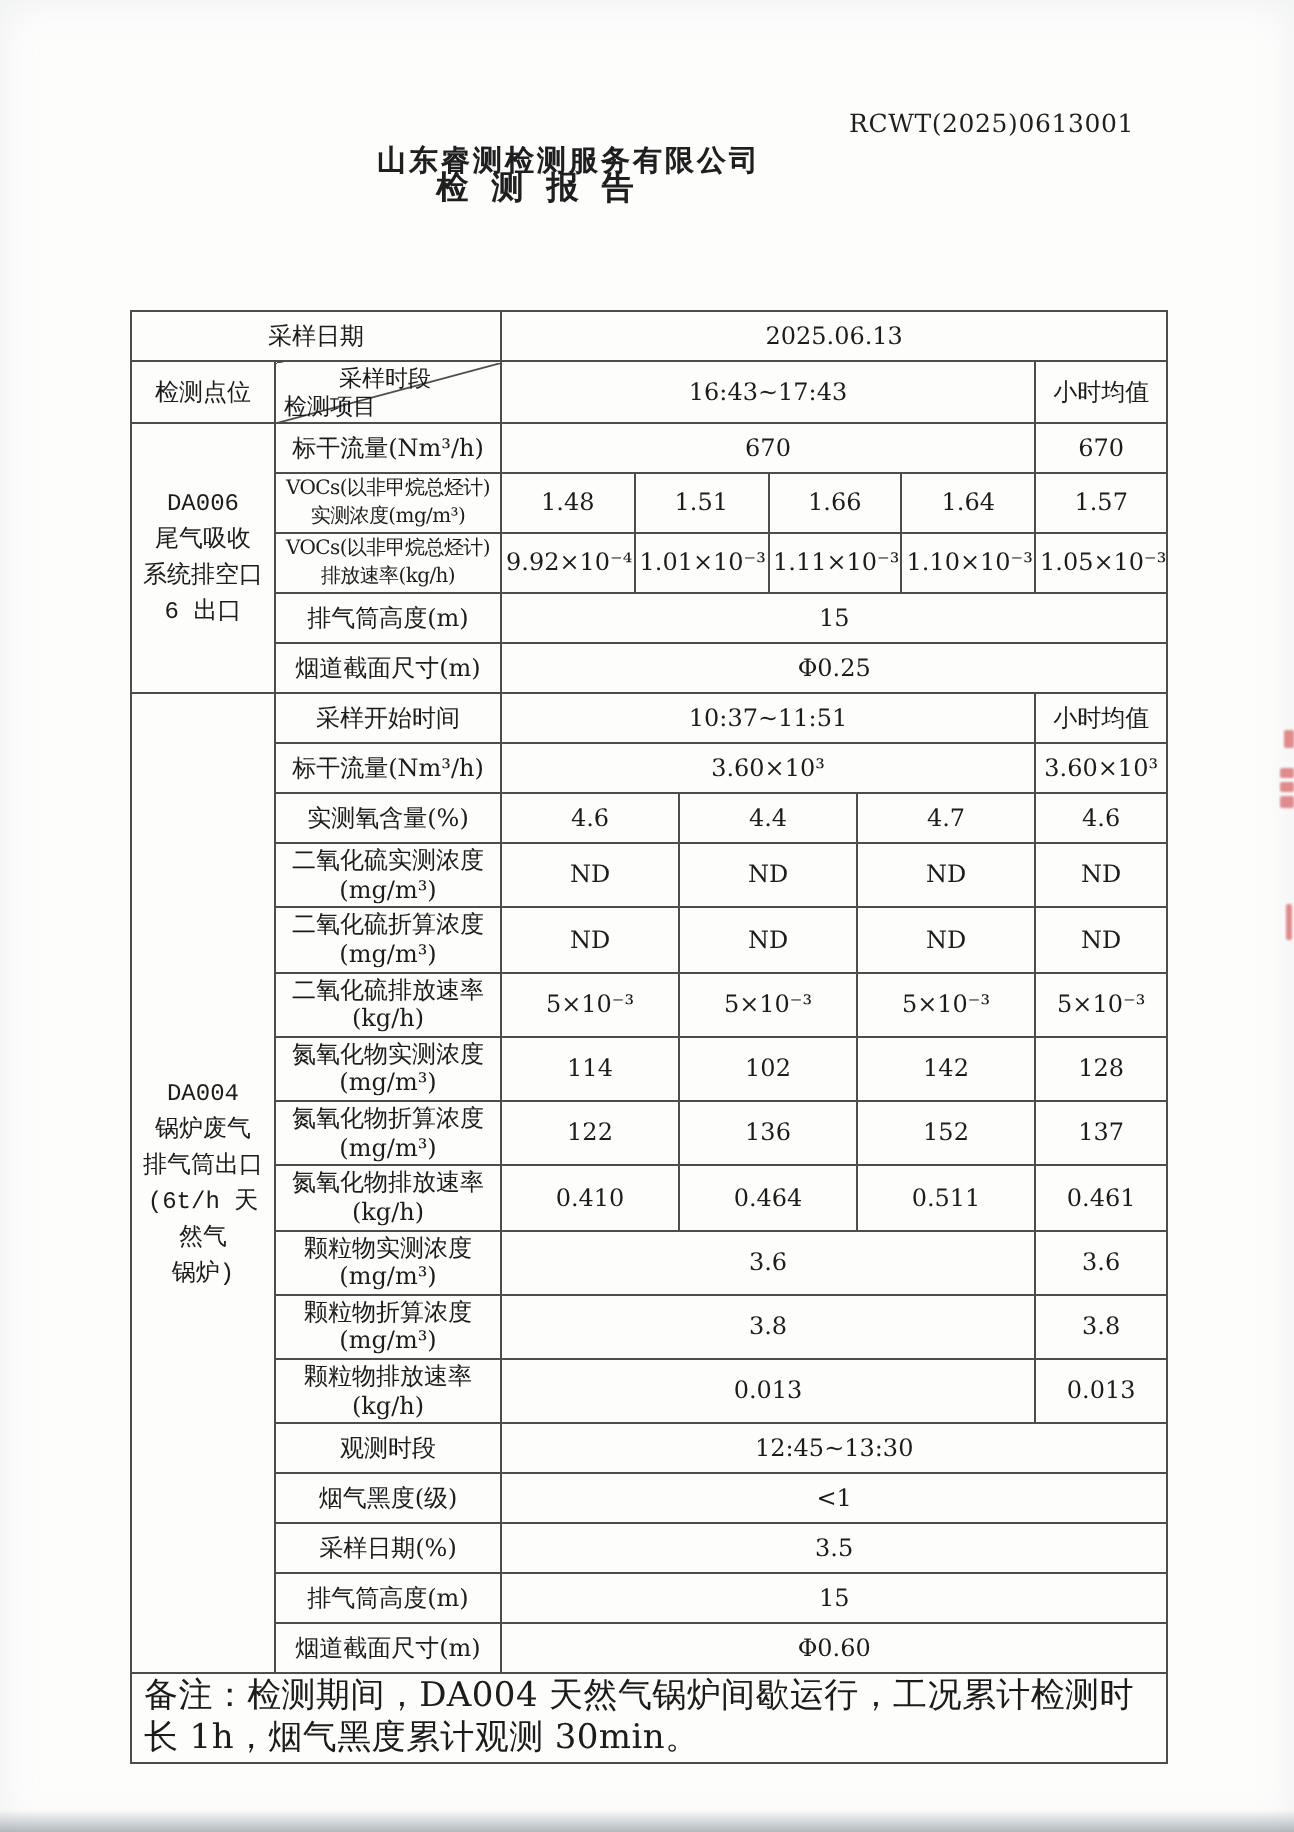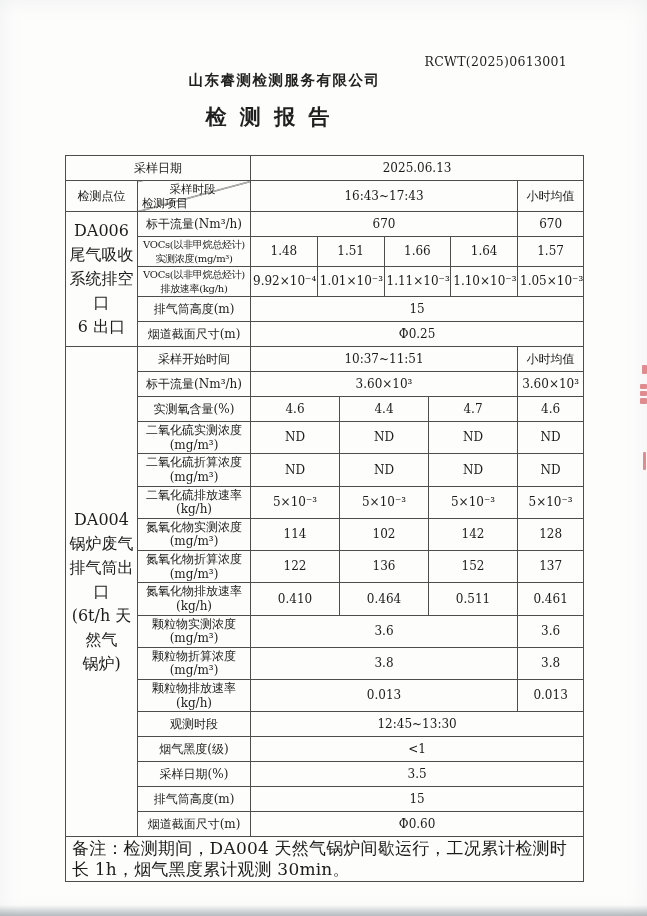--- a/index.html
+++ b/index.html
@@ -6,33 +6,33 @@
   body{
     width:647px;height:916px;overflow:hidden;position:relative;
     background:#fdfdfc;
     font-family:"DejaVu Serif","Liberation Serif",serif;
     color:#1f1f1f;
   }
   .page{position:absolute;inset:0;box-shadow:inset 0 0 22px rgba(150,162,172,.14);}
   .report-no{position:absolute;top:54px;right:80px;font-size:12.5px;letter-spacing:.3px;}
   .company{position:absolute;top:71px;left:0;width:569px;text-align:center;
            font-size:14.5px;font-weight:600;letter-spacing:1.5px;}
-  .title{position:absolute;top:103px;left:0;width:538px;text-align:center;
-         font-size:21px;font-weight:700;letter-spacing:3px;}
+  .title{position:absolute;top:84px;left:0;width:538px;text-align:center;
+         font-size:16px;font-weight:700;letter-spacing:3px;}
   .caption-row{position:absolute;top:133px;left:65px;width:518px;height:18px;}
   .caption{position:absolute;left:50%;transform:translateX(-50%);margin-left:18px;
            font-size:12.5px;font-weight:600;white-space:nowrap;}
   .pagination{position:absolute;right:0;top:0;font-size:12.5px;font-weight:600;white-space:nowrap;}
 
   table.rpt{position:absolute;left:65px;top:155px;width:518px;
     border-collapse:collapse;table-layout:fixed;font-size:12px;color:#1c1c1c;}
   .rpt td{border:1px solid #4d4d4d;text-align:center;vertical-align:middle;
     padding:1px 2px;line-height:1.22;overflow:hidden;}
   tr.h1{height:25px;} tr.h2{height:30px;} tr.hd{height:30px;} tr.nr{height:27px;}
-  td.point{line-height:1.5;font-size:16px;}
+  td.point{line-height:1.5;font-size:12px;font-family:Liberation Mono, monospace;}
   td.lab{font-size:12px;}
   td.xs{font-size:10px;letter-spacing:-.3px;line-height:1.35;margin-top:37px;}
   .preline{white-space:pre-line;}
   td.note{text-align:left;padding-left:6px;font-size:17px;letter-spacing:.2px;}
   td.diag{position:relative;padding:0;
     background:linear-gradient(to bottom right,
       transparent calc(50% - .7px), #4d4d4d calc(50% - .2px),
       #4d4d4d calc(50% + .2px), transparent calc(50% + .7px));}
   .diag-top{display:block;text-align:center;font-size:11.5px;padding:1px 3px 0 0;}
   .diag-bottom{display:block;text-align:left;font-size:11.5px;padding:0 0 1px 4px;}

